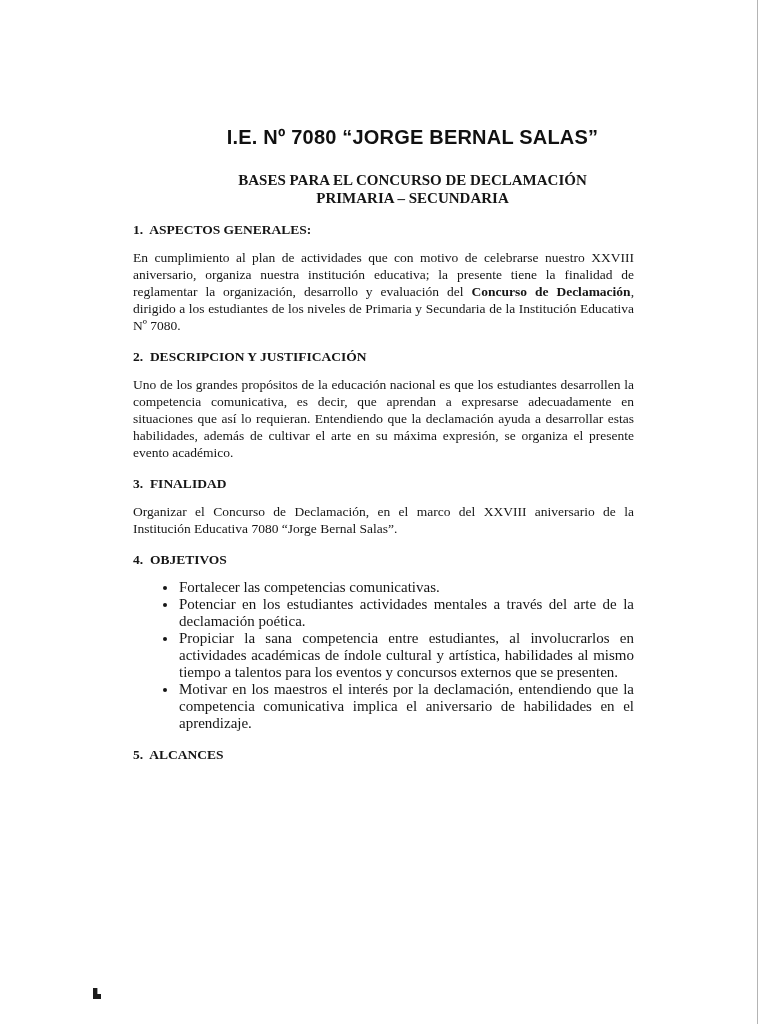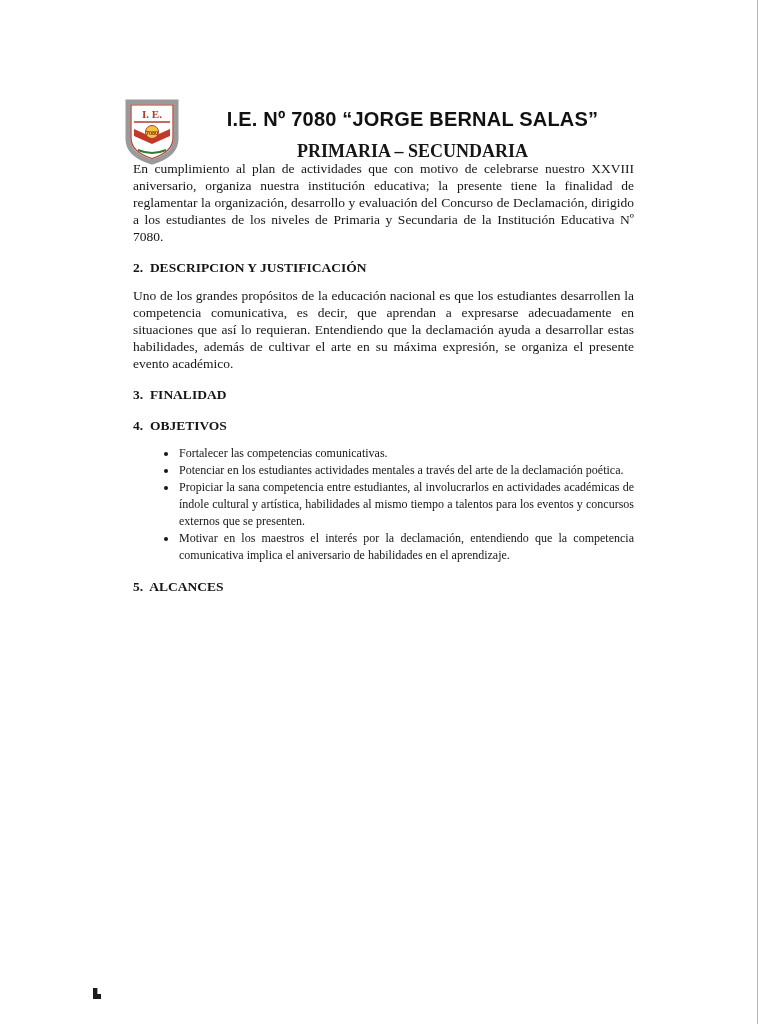--- a/index.html
+++ b/index.html
@@ -16,21 +16,21 @@
   .logo {
     position: absolute;
     left: 124px;
     top: 99px;
     width: 56px;
     height: 66px;
   }
   .content {
     position: absolute;
     left: 133px;
-    top: 98px;
+    top: 116px;
     width: 501px;
   }
   .doc-title {
     font-family: "Liberation Sans", sans-serif;
     font-size: 20px;
     line-height: 26px;
     font-weight: 700;
     text-align: center;
     padding-left: 58px;
     margin-top: 8px;
@@ -39,48 +39,47 @@
   }
   .doc-subtitle {
     font-size: 15px;
     line-height: 20px;
     font-weight: 700;
     text-align: center;
     padding-left: 58px;
     margin-top: 20px;
   }
   .doc-level {
-    font-size: 18px;
+    font-size: 15px;
     line-height: 17px;
     font-weight: 700;
     text-align: center;
     padding-left: 58px;
-    margin-top: 11px;
   }
   .sec-heading {
     font-size: 13.5px;
     line-height: 17px;
     font-weight: 700;
     margin: 14px 0 11px 0;
     white-space: pre-wrap;
   }
   .body-par {
     font-size: 13.5px;
     line-height: 17px;
     text-align: justify;
     margin: 0 0 11px 0;
   }
-  .b { font-weight: 400; }
+  .b { font-weight: 700; }
   ul.objectives {
     margin: 0 0 11px 0;
     padding-left: 45px;
     list-style: disc;
   }
   ul.objectives li {
-    font-size: 12px;
+    font-size: 15px;
     line-height: 17px;
     text-align: justify;
     padding-left: 1px;
   }
   .page-edge-line {
     position: absolute;
     top: 0;
     right: 10px;
     width: 1px;
     height: 1024px;
@@ -96,44 +95,35 @@
     clip-path: polygon(0 0, 55% 0, 55% 55%, 100% 55%, 100% 100%, 0 100%);
   }
 </style>
 </head>
 <body>
 
 <div class="page">
 
   <div class="page-edge-line"></div>
 
-  <div class="logo">
-    <svg width="56" height="66" viewBox="0 0 56 66">
-      <path d="M4 3 H52 V40 Q52 56 28 63 Q4 56 4 40 Z" fill="#f4f4f4" stroke="#9a9a9a" stroke-width="5"></path>
-      <path d="M7 6 H49 V39 Q49 53 28 59.5 Q7 53 7 39 Z" fill="#ffffff" stroke="#b03a2e" stroke-width="1.2"></path>
-      <text x="28" y="19" text-anchor="middle" font-size="11" font-weight="bold" fill="#b03a2e" font-family="Liberation Serif, serif">I. E.</text>
-      <line x1="10" y1="23" x2="46" y2="23" stroke="#b03a2e" stroke-width="1.5"></line>
-      <path d="M10 30 L28 38 L46 30 L46 37 L28 45 L10 37 Z" fill="#c0392b"></path>
-      <circle cx="28" cy="33" r="6.5" fill="#f4c542" stroke="#b03a2e" stroke-width="1"></circle>
-      <text x="28" y="35.5" text-anchor="middle" font-size="5.5" font-weight="bold" fill="#7a1f1a" font-family="Liberation Sans, sans-serif">7080</text>
-      <path d="M14 51 Q28 57 42 51" stroke="#2e7d32" stroke-width="2" fill="none"></path>
-    </svg>
-  </div>
 
   <div class="content">
 
     <h1 class="doc-title">I.E. Nº 7080 “JORGE BERNAL SALAS”</h1>
+    <h2 class="doc-subtitle">BASES PARA EL CONCURSO DE DECLAMACIÓN</h2>
     <h3 class="doc-level">PRIMARIA – SECUNDARIA</h3>
 
+    <h4 class="sec-heading">1.  ASPECTOS GENERALES:</h4>
     <p class="body-par"><span>En cumplimiento al plan de actividades que con motivo de celebrarse nuestro XXVIII aniversario,  organiza nuestra institución educativa; la presente tiene la finalidad de reglamentar la organización, desarrollo y evaluación del </span><span class="b">Concurso de Declamación</span><span>, dirigido a los estudiantes de los niveles de  Primaria y Secundaria de la Institución Educativa Nº 7080.</span></p>
 
     <h4 class="sec-heading">2.  DESCRIPCION Y JUSTIFICACIÓN</h4>
     <p class="body-par">Uno de los grandes propósitos de la educación nacional es que los estudiantes desarrollen la competencia comunicativa, es decir, que aprendan a expresarse adecuadamente en situaciones que así  lo requieran. Entendiendo que la declamación ayuda a desarrollar estas habilidades, además de cultivar el arte en su máxima expresión, se organiza el presente evento académico.</p>
 
     <h4 class="sec-heading">3.  FINALIDAD</h4>
+    <p class="body-par">Organizar el Concurso de Declamación, en el marco del XXVIII aniversario de la Institución Educativa 7080 “Jorge Bernal Salas”.</p>
 
     <h4 class="sec-heading">4.  OBJETIVOS</h4>
     <ul class="objectives">
       <li>Fortalecer las competencias comunicativas.</li>
       <li>Potenciar en los estudiantes actividades mentales a través del arte de la declamación poética.</li>
       <li>Propiciar la sana competencia entre estudiantes, al involucrarlos en actividades académicas de índole cultural y artística, habilidades al mismo tiempo a talentos para los eventos y concursos externos que se presenten.</li>
       <li>Motivar en los maestros el interés por la declamación, entendiendo que la competencia comunicativa implica el aniversario de habilidades en el aprendizaje.</li>
     </ul>
 
     <h4 class="sec-heading">5.  ALCANCES</h4>

